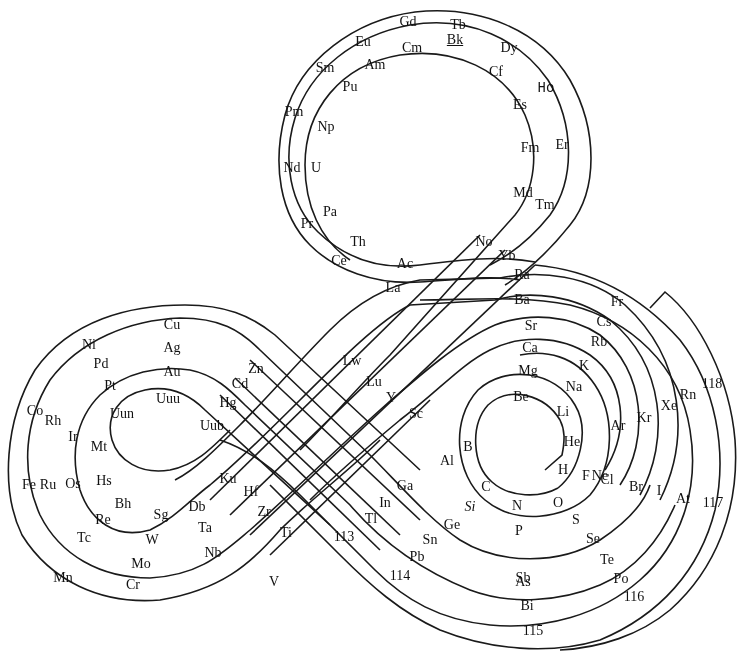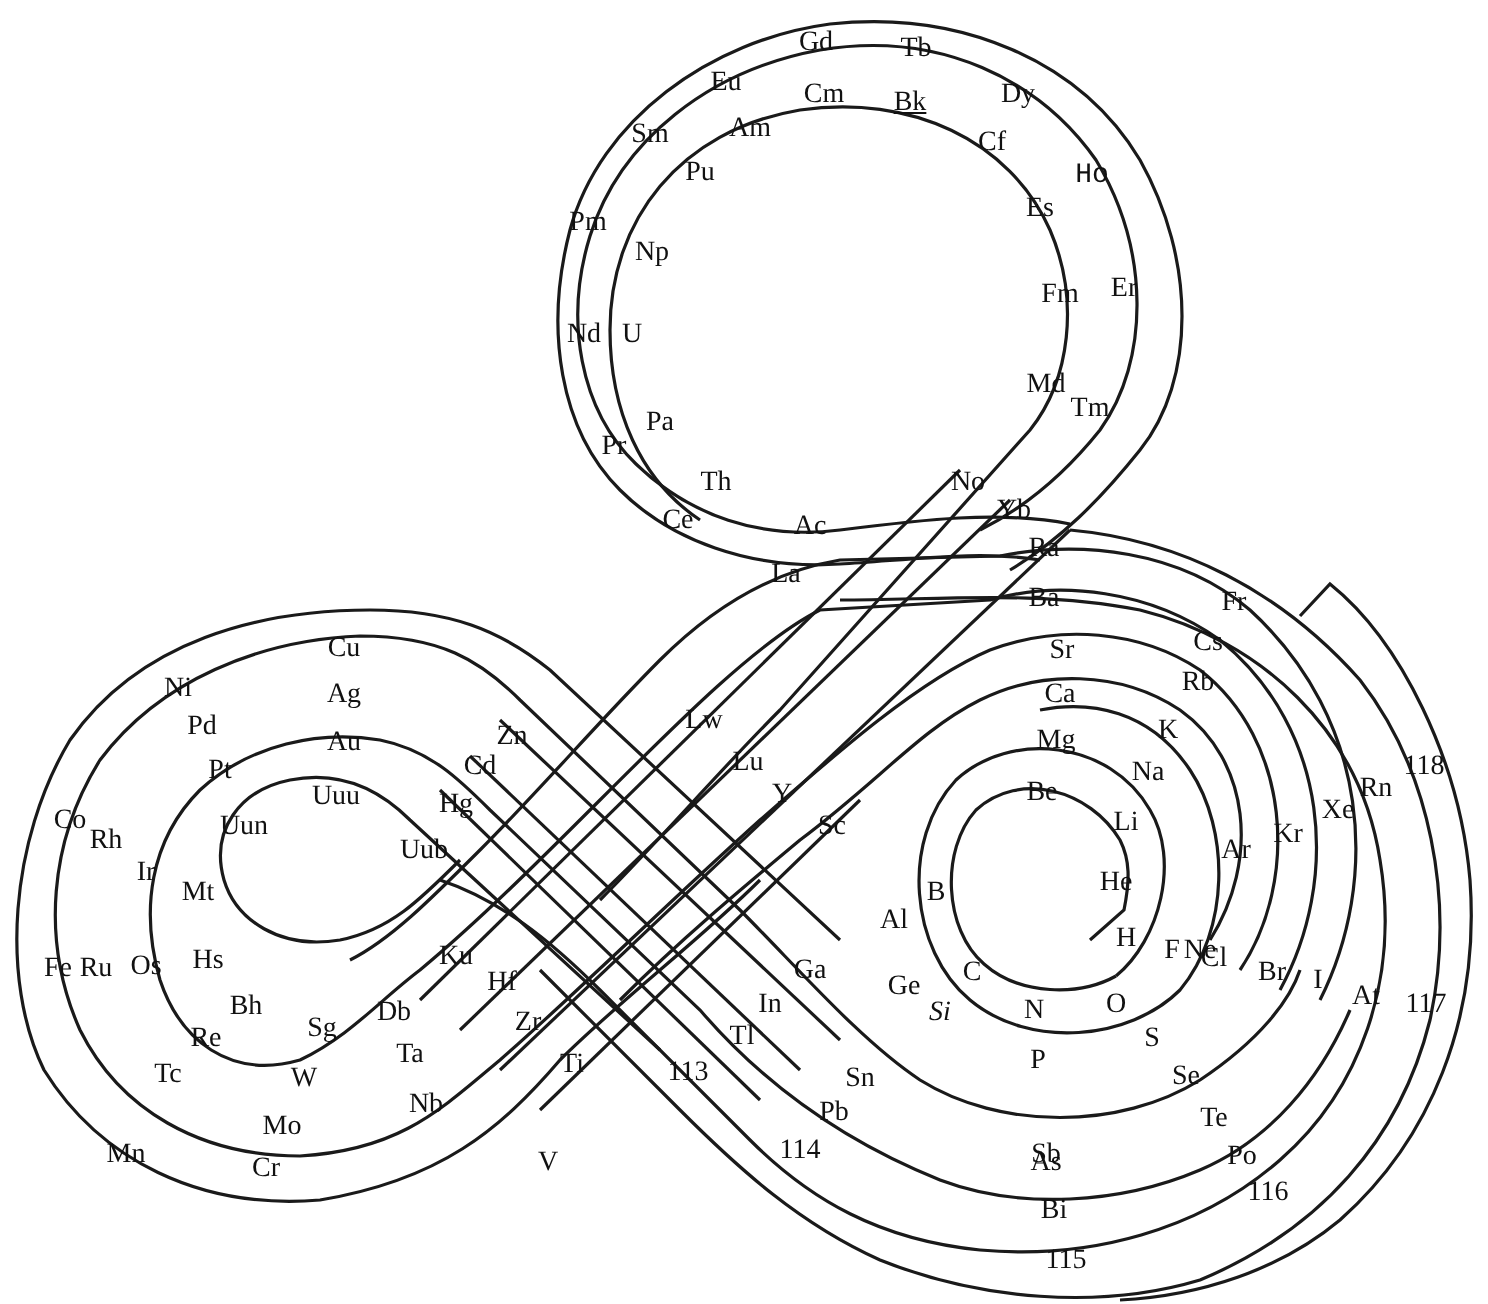--- a/index.html
+++ b/index.html
@@ -35,21 +35,21 @@
     <path class="track" d="M230,515 L505,250"></path>
     <path class="track" d="M250,535 L535,265"></path>
     <path class="track" d="M270,555 L430,400"></path>
     <path class="track" d="M250,360 L420,520"></path>
     <path class="track" d="M235,378 L400,535"></path>
     <path class="track" d="M220,395 L380,550"></path>
   </svg>
 
   <div id="labels">
       <span class="lbl" style="left: 563px; top: 470px;">H</span>
-      <span class="lbl" style="left: 558px; top: 442px;">He</span>
+      <span class="lbl" style="left: 572px; top: 442px;">He</span>
       <span class="lbl" style="left: 563px; top: 412px;">Li</span>
       <span class="lbl" style="left: 521px; top: 397px; text-align: center;">Be</span>
       <span class="lbl" style="left: 468px; top: 447px;">B</span>
       <span class="lbl" style="left: 486px; top: 487px;">C</span>
       <span class="lbl" style="left: 517px; top: 506px;">N</span>
       <span class="lbl" style="left: 558px; top: 503px;">O</span>
       <span class="lbl" style="left: 586px; top: 476px;">F</span>
       <span class="lbl" style="left: 600px; top: 432px; margin-top: 44px;">Ne</span>
       <span class="lbl" style="left: 574px; top: 387px;">Na</span>
       <span class="lbl" style="left: 528px; top: 371px;">Mg</span>
@@ -65,21 +65,21 @@
       <span class="lbl" style="left: 286px; top: 533px;">Ti</span>
       <span class="lbl" style="left: 274px; top: 582px;">V</span>
       <span class="lbl" style="left: 133px; top: 585px;">Cr</span>
       <span class="lbl" style="left: 63px; top: 578px;">Mn</span>
       <span class="lbl" style="left: 29px; top: 485px;">Fe</span>
       <span class="lbl" style="left: 35px; top: 411px;">Co</span>
       <span class="lbl" style="left: 89px; top: 345px;">Ni</span>
       <span class="lbl" style="left: 172px; top: 325px;">Cu</span>
       <span class="lbl" style="left: 256px; top: 369px;">Zn</span>
       <span class="lbl" style="left: 405px; top: 486px;">Ga</span>
-      <span class="lbl" style="left: 452px; top: 494px;">Ge</span>
+      <span class="lbl" style="left: 452px; top: 525px;">Ge</span>
       <span class="lbl" style="left: 523px; top: 554px; margin-top: 28px;">As</span>
       <span class="lbl" style="left: 593px; top: 539px;">Se</span>
       <span class="lbl" style="left: 636px; top: 487px;">Br</span>
       <span class="lbl" style="left: 644px; top: 418px;">Kr</span>
       <span class="lbl" style="left: 599px; top: 342px;">Rb</span>
       <span class="lbl" style="left: 531px; top: 326px;">Sr</span>
       <span class="lbl" style="left: 391px; top: 398px;">Y</span>
       <span class="lbl" style="left: 264px; top: 512px;">Zr</span>
       <span class="lbl" style="left: 213px; top: 553px;">Nb</span>
       <span class="lbl" style="left: 141px; top: 564px;">Mo</span>
@@ -130,21 +130,21 @@
       <span class="lbl" style="left: 617px; top: 302px;">Fr</span>
       <span class="lbl" style="left: 522px; top: 275px;">Ra</span>
       <span class="lbl" style="left: 405px; top: 264px;">Ac</span>
       <span class="lbl" style="left: 358px; top: 242px;">Th</span>
       <span class="lbl" style="left: 330px; top: 212px;">Pa</span>
       <span class="lbl" style="left: 316px; top: 168px;">U</span>
       <span class="lbl" style="left: 326px; top: 127px;">Np</span>
       <span class="lbl" style="left: 350px; top: 87px;">Pu</span>
       <span class="lbl" style="left: 375px; top: 65px;">Am</span>
       <span class="lbl" style="left: 412px; top: 48px;">Cm</span>
-      <span class="lbl" style="left: 455px; top: 52px; text-decoration: underline;">Bk</span>
+      <span class="lbl" style="left: 455px; top: 40px; text-decoration: underline;">Bk</span>
       <span class="lbl" style="left: 496px; top: 72px;">Cf</span>
       <span class="lbl" style="left: 520px; top: 105px;">Es</span>
       <span class="lbl" style="left: 530px; top: 148px;">Fm</span>
       <span class="lbl" style="left: 523px; top: 193px;">Md</span>
       <span class="lbl" style="left: 484px; top: 242px;">No</span>
       <span class="lbl" style="left: 352px; top: 361px;">Lw</span>
       <span class="lbl" style="left: 228px; top: 479px;">Ku</span>
       <span class="lbl" style="left: 197px; top: 507px;">Db</span>
       <span class="lbl" style="left: 161px; top: 515px;">Sg</span>
       <span class="lbl" style="left: 123px; top: 504px;">Bh</span>

